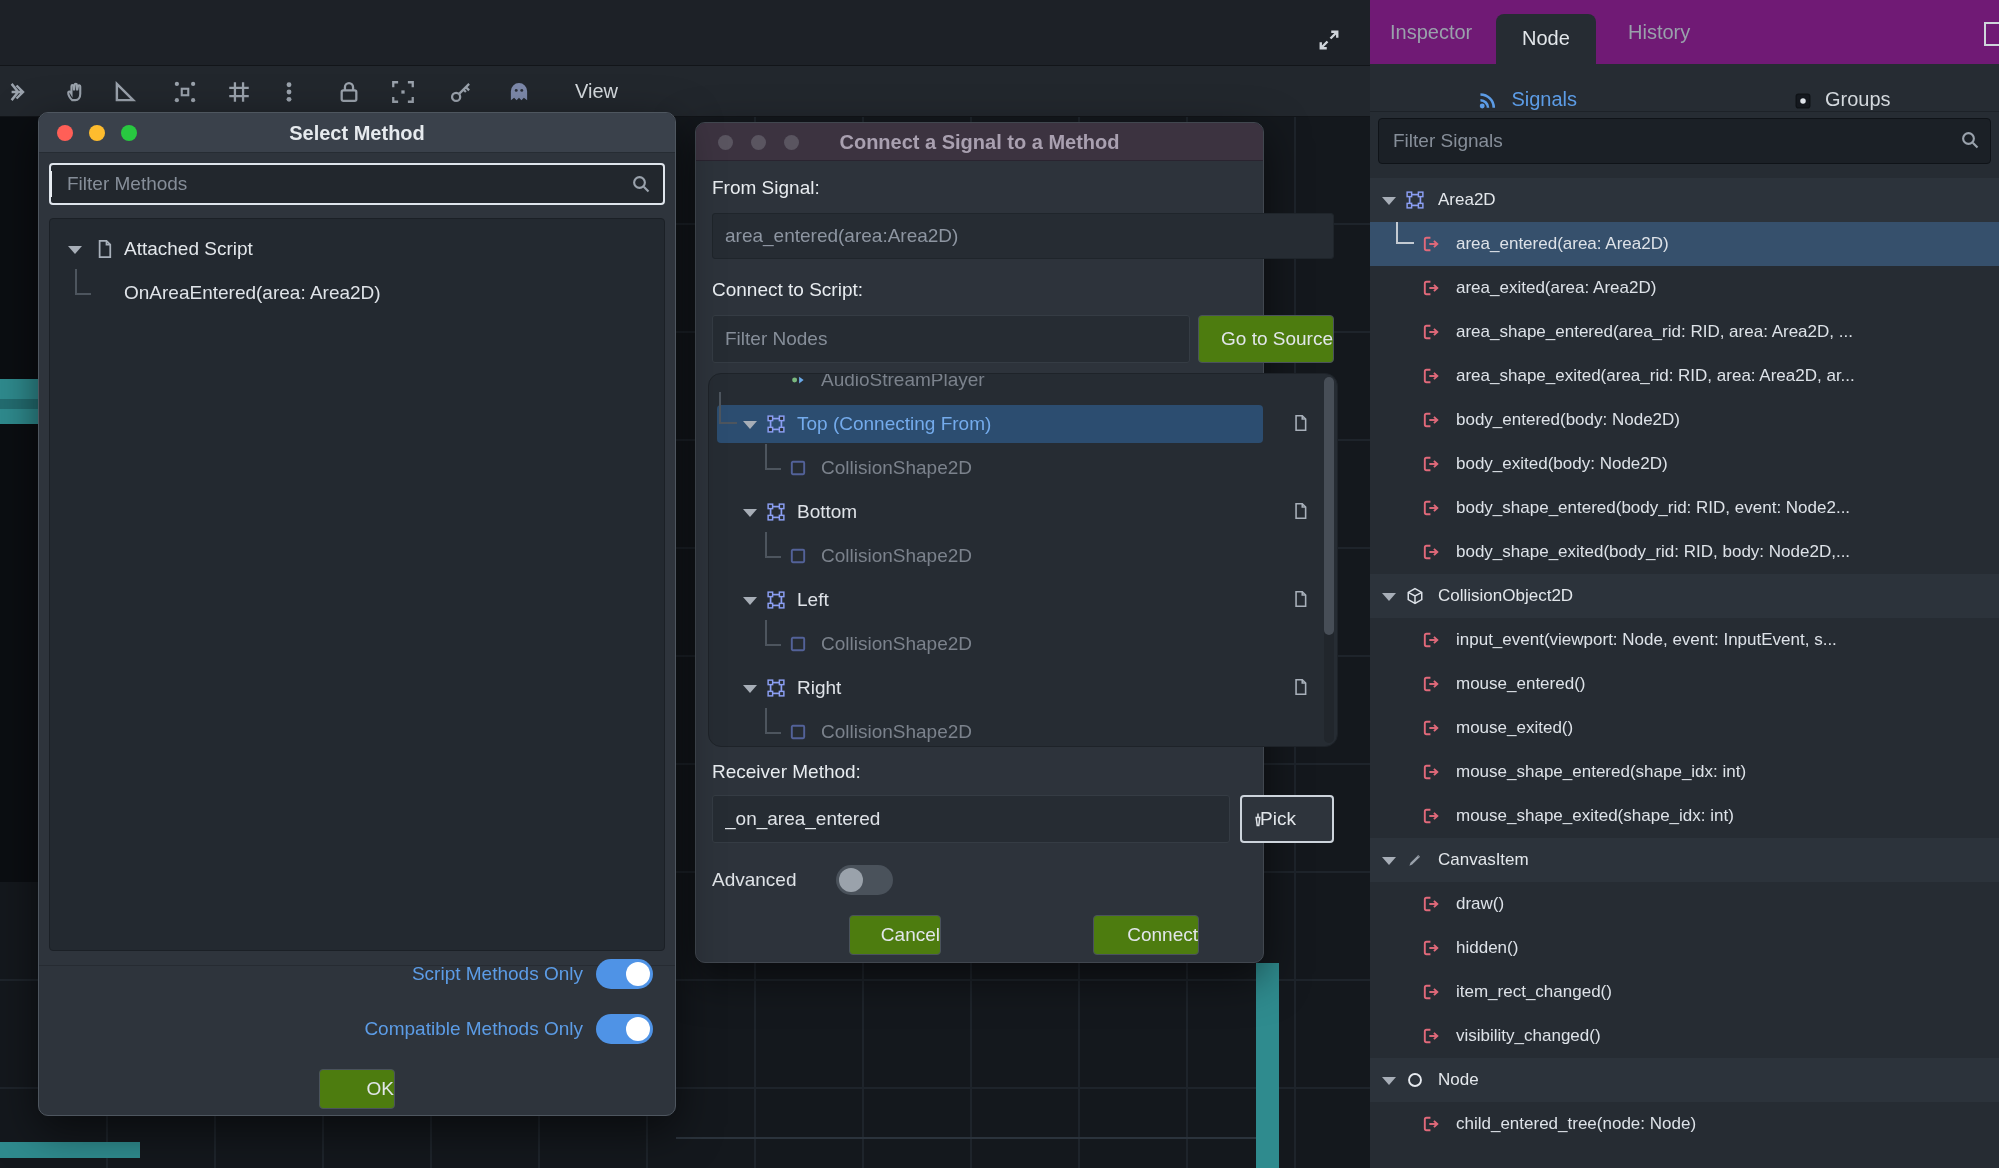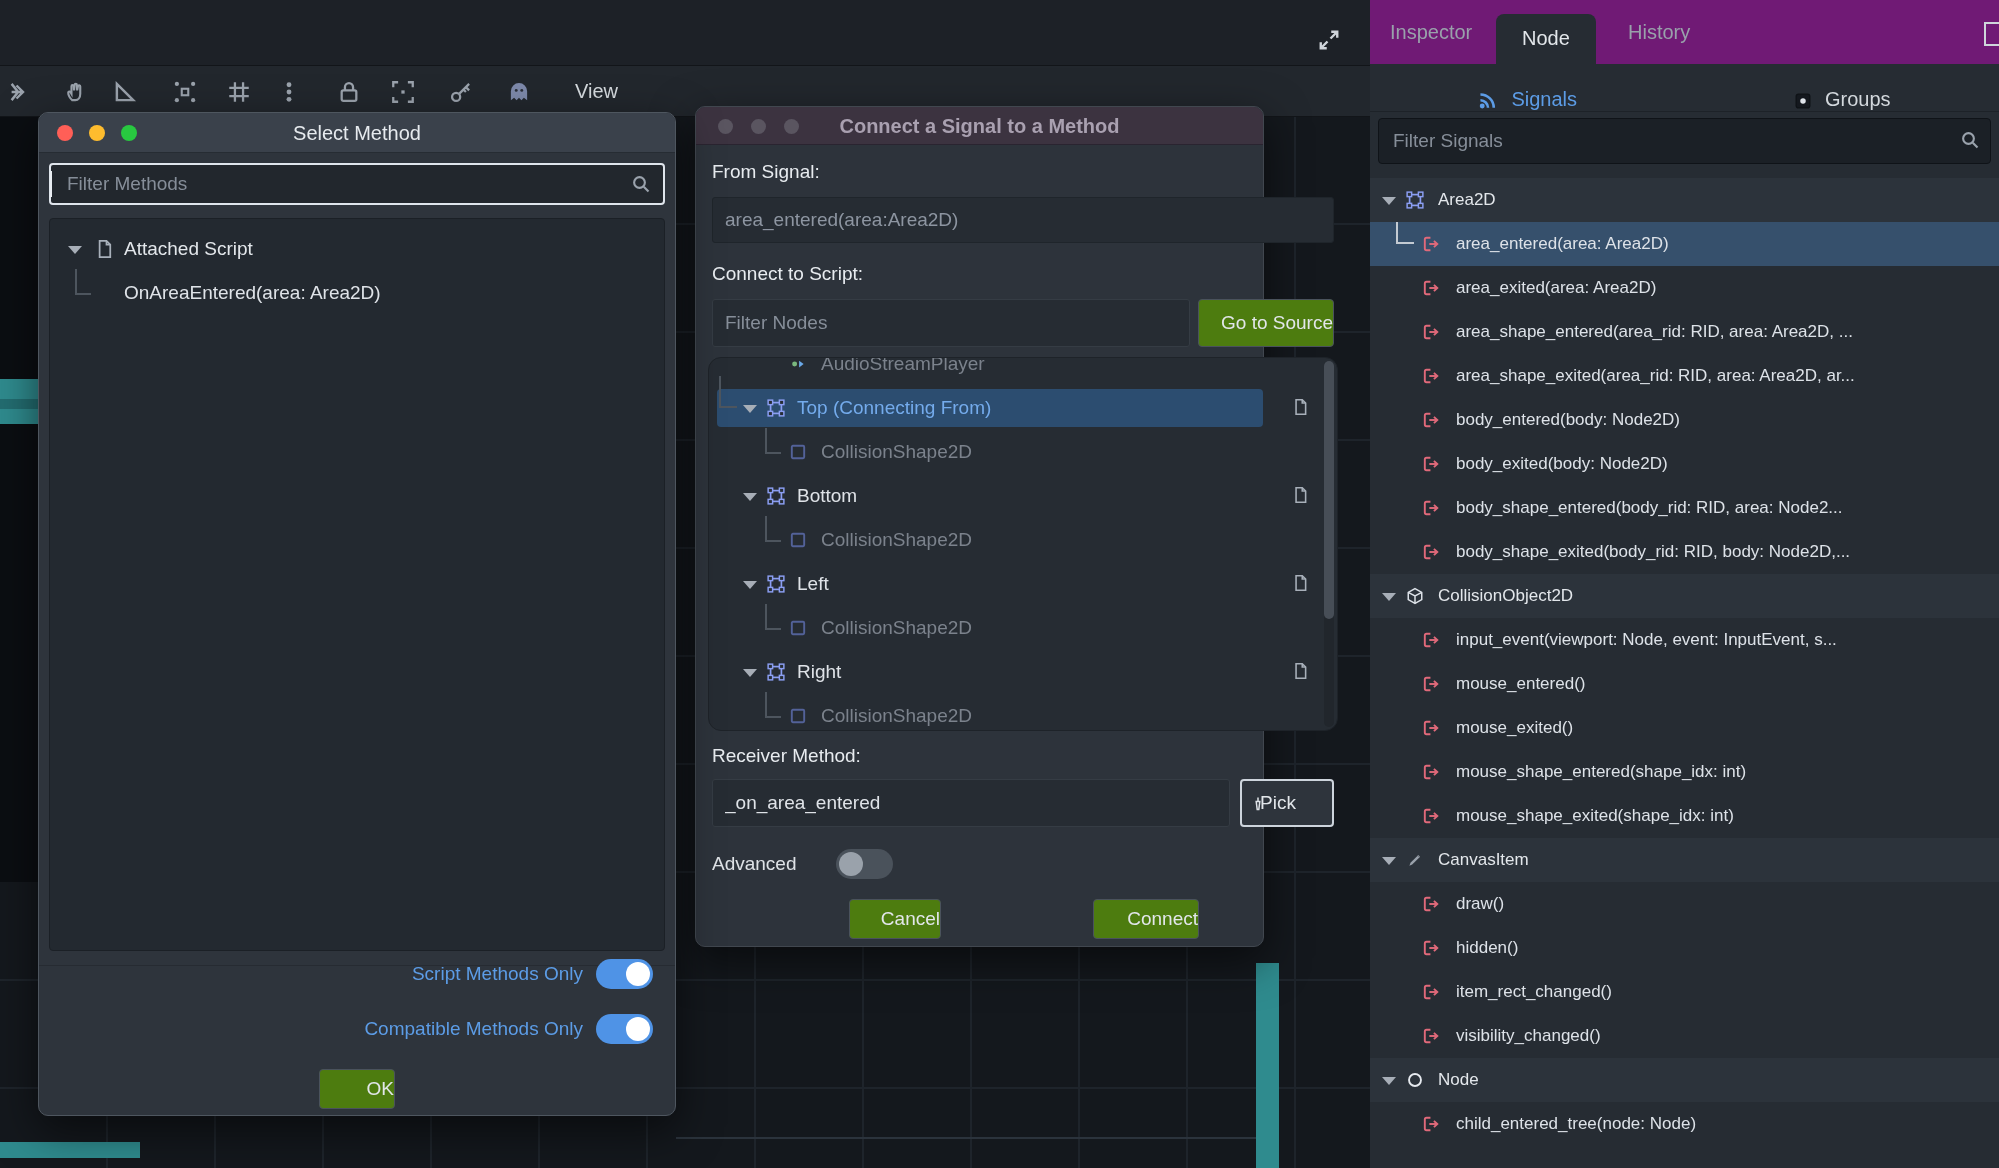--- a/index.html
+++ b/index.html
@@ -38,21 +38,21 @@
   .toggle.on::after{content:"";position:absolute;right:3px;top:3px;width:24px;height:24px;border-radius:50%;background:#fff}
   .toggle.off{background:#4a525b}
   .toggle.off::after{content:"";position:absolute;left:3px;top:3px;width:24px;height:24px;border-radius:50%;background:#9aa2ab}
   .chev{width:0;height:0;border-left:7px solid transparent;border-right:7px solid transparent;border-top:8px solid #a7aeb7}
   input{font-family:"Liberation Sans",sans-serif;font-size:19px;color:#dfe3e8;outline:none}
   input::placeholder{color:#868e99}
 
   
   .sm{left:38px;top:112px;width:638px;height:1004px;background:#2e343c;border:1px solid #4e565f;z-index:30}
   .sm-title{position:absolute;left:0;top:0;right:0;height:40px;background:#3a414b;border-bottom:1px solid #262c33;
-    border-radius:9px 9px 0 0;text-align:center;line-height:40px;font-weight:400;font-size:20px;color:#e6eaee}
+    border-radius:9px 9px 0 0;text-align:center;line-height:40px;font-weight:700;font-size:20px;color:#e6eaee}
   .sm .lights .r{left:18px;top:12px;background:#ff5f57}
   .sm .lights .y{left:50px;top:12px;background:#febc2e}
   .sm .lights .g{left:82px;top:12px;background:#28c840}
   .sm-filter{position:absolute;left:10px;top:50px;width:616px;height:42px;background:#22272d;
     border:2px solid #dfe5ec;border-radius:4px;padding:0 40px 0 16px}
   .sm-caret{position:absolute;left:11px;top:58px;width:2px;height:26px;background:#e8ecf1}
   .sm-mag{position:absolute;left:592px;top:61px}
   .sm-tree{position:absolute;left:10px;top:105px;width:616px;height:733px;background:#232930;
     border:1px solid #1b2026;border-radius:4px;overflow:hidden}
   .sm-row{position:relative;height:44px;line-height:44px;white-space:nowrap}
@@ -63,21 +63,21 @@
     border-left:2px solid #4d555e;border-bottom:2px solid #4d555e}
   .sm-child-lbl{position:absolute;left:74px;color:#dfe3e8}
   .sm-sep{position:absolute;left:0;right:0;top:852px;border-top:1px solid #262b32}
   .sm-toggle-row{position:absolute;right:22px;height:30px;line-height:30px}
   .sm-toggle-row .lbl{position:absolute;right:70px;color:#5c9ce6;white-space:nowrap}
   .sm-toggle-row .toggle{right:0;top:0}
   .tg1{top:846px}.tg2{top:901px}
   .sm-ok{left:50%;transform:translateX(-50%);top:956px;width:76px;height:40px;line-height:38px}
 
   
-  .cn{left:695px;top:106px;width:569px;height:841px;background:#2d333b;border:1px solid #41474f;z-index:20}
+  .cn{left:695px;top:122px;width:569px;height:841px;background:#2d333b;border:1px solid #41474f;z-index:20}
   .cn-title{position:absolute;left:0;top:0;right:0;height:38px;background:#3c3340;border-bottom:1px solid #2a2430;
     border-radius:9px 9px 0 0;text-align:center;line-height:38px;font-weight:600;font-size:20px;color:#a9a0b0}
   .cn .lights span{width:15px;height:15px;top:12px;background:#5a5560}
   .cn .lights .r{left:22px}.cn .lights .y{left:55px}.cn .lights .g{left:88px}
   .cn-lbl{position:absolute;left:16px;font-weight:400;color:#e8ecf0}
   .cn-from{position:absolute;left:16px;top:90px;width:622px;height:46px;background:#262c33;
     border:1px solid #1f252b;border-radius:3px;color:#8d95a1;padding:0 12px}
   .cn-filter{position:absolute;left:16px;top:192px;width:478px;height:48px;background:#262c33;
     border:1px solid #353c44;border-radius:3px;padding:0 12px}
   .cn-gts{left:502px;top:192px;width:136px;height:48px;line-height:46px}
@@ -573,21 +573,21 @@
       </div>
       <div class="nd-row t-signal">
 
         <span class="i-sig">
           <svg width="18" height="18" viewBox="0 0 16 16">
             <path d="M7.5 2.5H4A1.5 1.5 0 0 0 2.5 4v8A1.5 1.5 0 0 0 4 13.5h3.5" fill="none" stroke="#e0697a" stroke-width="1.7"></path>
             <path d="M6.5 8h6.5" stroke="#e0697a" stroke-width="1.7"></path>
             <path d="M10.6 5.2 13.6 8l-3 2.8" fill="none" stroke="#e0697a" stroke-width="1.7"></path>
           </svg>
         </span>
-        <span class="lbl">body_shape_entered(body_rid: RID, area: Node2...</span>
+        <span class="lbl">body_shape_entered(body_rid: RID, event: Node2...</span>
       </div>
       <div class="nd-row t-signal">
 
         <span class="i-sig">
           <svg width="18" height="18" viewBox="0 0 16 16">
             <path d="M7.5 2.5H4A1.5 1.5 0 0 0 2.5 4v8A1.5 1.5 0 0 0 4 13.5h3.5" fill="none" stroke="#e0697a" stroke-width="1.7"></path>
             <path d="M6.5 8h6.5" stroke="#e0697a" stroke-width="1.7"></path>
             <path d="M10.6 5.2 13.6 8l-3 2.8" fill="none" stroke="#e0697a" stroke-width="1.7"></path>
           </svg>
         </span>

